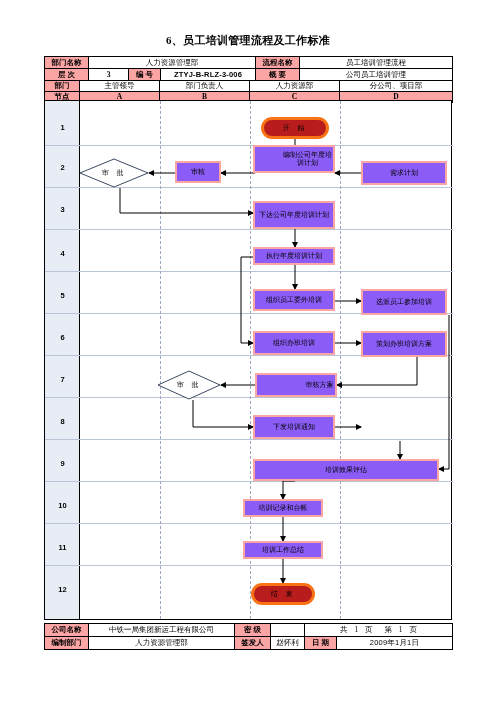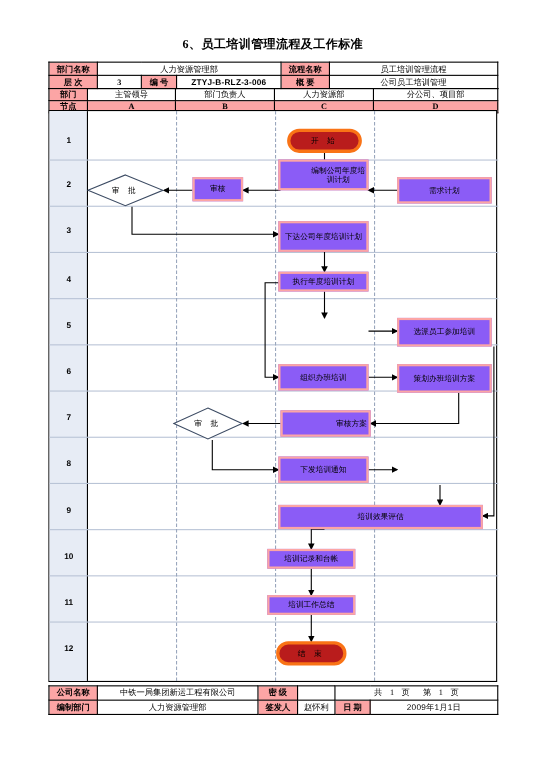--- a/index.html
+++ b/index.html
@@ -307,20 +307,21 @@
       </svg>
       <span class="diamond-label">审  批</span>
     </div>
 
     <div class="node" style="left:316px; top:60px; width:86px; height:24px;">需求计划</div>
 
     <div class="node" style="left:208px; top:100px; width:82px; height:28px;">下达公司年度培训计划</div>
 
     <div class="node" style="left:208px; top:146px; width:82px; height:18px;">执行年度培训计划</div>
 
+    <div class="node" style="left:208px; top:188px; width:82px; height:22px;">组织员工委外培训</div>
 
     <div class="node" style="left:316px; top:188px; width:86px; height:26px;">选派员工参加培训</div>
 
     <div class="node" style="left:208px; top:230px; width:82px; height:24px;">组织办班培训</div>
 
     <div class="node" style="left:316px; top:230px; width:86px; height:26px;">策划办班培训方案</div>
 
     <div class="diamond-wrap" style="left:112px; top:269px; width:64px; height:30px;">
       <svg width="64" height="30" viewBox="0 0 64 30">
         <polygon points="32,1 63,15 32,29 1,15" fill="#ffffff" stroke="#3c4b63" stroke-width="1"></polygon>

